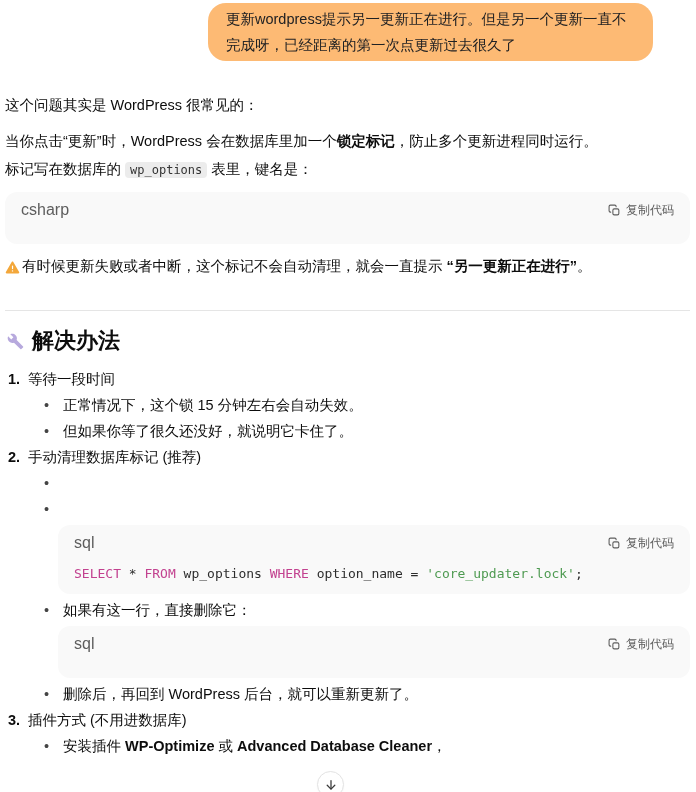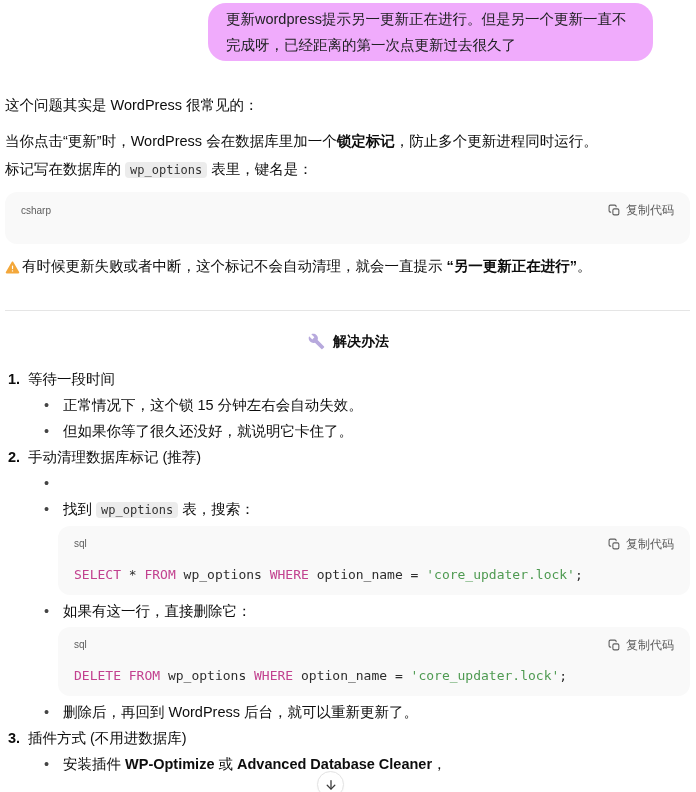--- a/index.html
+++ b/index.html
@@ -5,55 +5,55 @@
   * { margin:0; padding:0; box-sizing:border-box; }
   html,body { background:#ffffff; }
   body {
     width:696px; height:792px; position:relative; overflow:hidden;
     font-family:"Liberation Sans","DejaVu Sans",sans-serif;
     color:#0d0d0d; font-size:14.5px;
   }
   
   .user-row { display:flex; justify-content:flex-end; padding:3px 43px 0 0; }
   .user-bubble {
-    background:#f0abfc; border-radius:18px; padding:3px 18px;
+    background:#fdba74; border-radius:18px; padding:3px 18px;
     max-width:445px; line-height:26px; font-size:14.5px; color:#202123;
   }
   
   .assistant { margin:30px 6px 0 5px; }
   .p1 { line-height:28px; }
   .p2 { margin-top:8px; line-height:28px; }
   b { font-weight:700; }
   .inline-code {
     font-family:"DejaVu Sans Mono","Liberation Mono",monospace;
     font-size:12px; background:#ececec; border-radius:4px;
     padding:1px 5px; color:#333; white-space:nowrap;
   }
   
   .codeblock {
     background:#f9f9f9; border-radius:12px; padding:10px 16px 12px 16px;
     margin:8px 0 0 0;
   }
   .chead { display:flex; justify-content:space-between; align-items:center; height:16px; margin-bottom:14px; }
-  .clang { color:#5d5d5d; font-size:10px; font-family:"Liberation Sans",sans-serif; }
+  .clang { color:#5d5d5d; font-size:16px; font-family:"Liberation Sans",sans-serif; }
   .copybtn { display:flex; align-items:center; gap:5px; color:#5d5d5d; font-size:12px; cursor:pointer;font-family:Liberation Serif, serif; }
   .codeline {
     font-family:"DejaVu Sans Mono","Liberation Mono",monospace;
     font-size:13px; line-height:17px; color:#2d2d2d; white-space:pre;
   }
   .tok-kw  { color:#c2418f; }
   .tok-str { color:#4e9a51; }
   .tok-accent { color:#a93cb8; }
   
   .warning { margin-top:10px; line-height:24px; display:flex; align-items:flex-start; gap:2px; }
   .warning .wicon { flex:0 0 auto; margin-top:4px; }
   
   .divider { border:none; border-top:1px solid #e5e5e5; margin:28px 0 0 0; }
   .heading { display:flex; align-items:center; gap:8px; margin:17px 0 12px 2px;
-             font-size:14px; font-weight:700; line-height:26px;justify-content:center; }
+             font-size:22px; font-weight:700; line-height:26px; }
   
   .olist { margin-left:3px; }
   .num-item { display:flex; line-height:26px; }
   .num { font-weight:700; width:20px; flex:0 0 auto; }
   .ntitle { font-weight:400; }
   .nbody { flex:1; }
   .bullet { display:flex; line-height:26px; padding-left:16px; }
   .dot { width:19px; flex:0 0 auto; color:#444; }
   .nested-block { margin:3px 0 3px 30px; }
   
@@ -132,21 +132,20 @@
 
     <div class="num-item">
       <span class="num">2.</span>
       <div class="nbody">
         <div class="ntitle">手动清理数据库标记 (推荐)</div>
         <div class="bullet">
             <span class="dot">•</span>
           </div>
         <div class="bullet">
             <span class="dot">•</span>
-            <span><span>找到 </span><span class="inline-code">wp_options</span><span> 表，搜索：</span></span>
           </div>
 
         <div class="codeblock nested-block">
           <div class="chead">
             <span class="clang">sql</span>
             <span class="copybtn">
               <svg viewBox="0 0 24 24" width="13" height="13" fill="none" stroke="#5d5d5d" stroke-width="2" stroke-linecap="round">
                   <rect x="9" y="9" width="11" height="11" rx="2.5"></rect>
                   <path d="M5 15H4.5A2.5 2.5 0 0 1 2 12.5v-8A2.5 2.5 0 0 1 4.5 2h8A2.5 2.5 0 0 1 15 4.5V5"></path>
                 </svg>
@@ -165,21 +164,20 @@
           <div class="chead">
             <span class="clang">sql</span>
             <span class="copybtn">
               <svg viewBox="0 0 24 24" width="13" height="13" fill="none" stroke="#5d5d5d" stroke-width="2" stroke-linecap="round">
                   <rect x="9" y="9" width="11" height="11" rx="2.5"></rect>
                   <path d="M5 15H4.5A2.5 2.5 0 0 1 2 12.5v-8A2.5 2.5 0 0 1 4.5 2h8A2.5 2.5 0 0 1 15 4.5V5"></path>
                 </svg>
               <span>复制代码</span>
             </span>
           </div>
-          <div class="codeline"><span class="tok-kw">DELETE</span><span> </span><span class="tok-kw">FROM</span><span> wp_options </span><span class="tok-kw">WHERE</span><span> option_name = </span><span class="tok-str">'core_updater.lock'</span><span>;</span></div>
         </div>
 
         <div class="bullet">
             <span class="dot">•</span>
             <span>删除后，再回到 WordPress 后台，就可以重新更新了。</span>
           </div>
       </div>
     </div>
 
     <div class="num-item">

